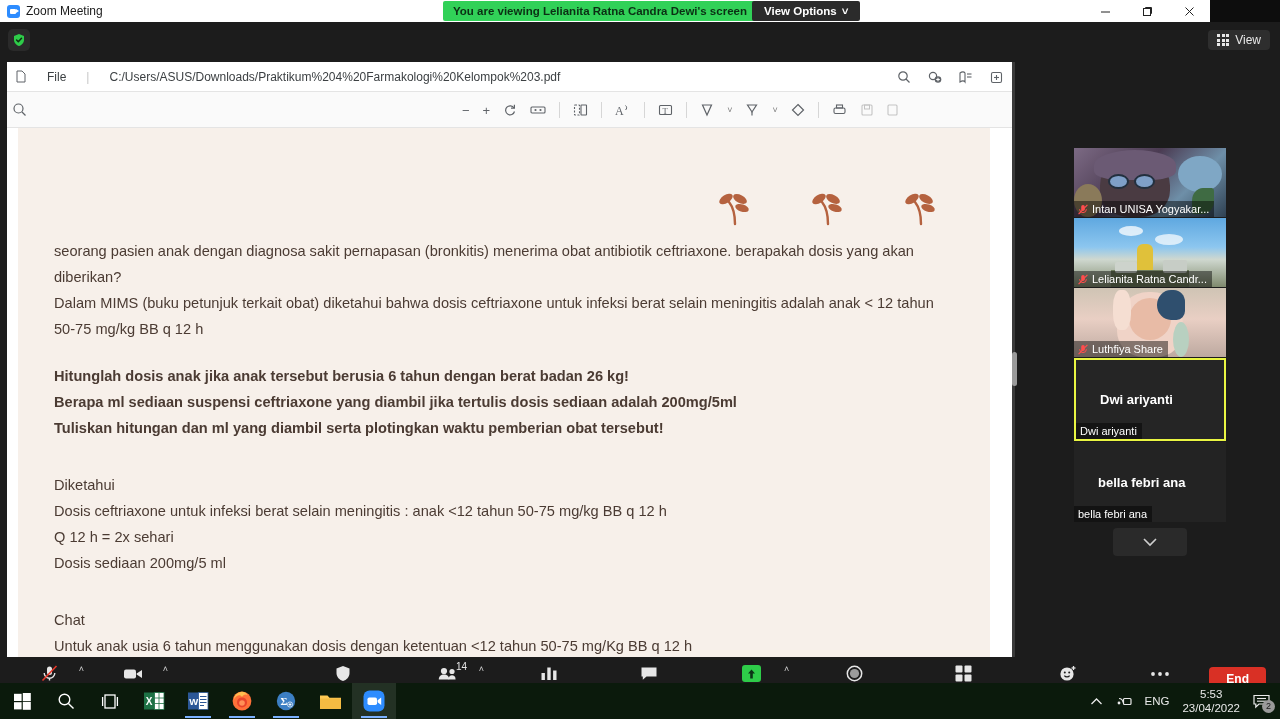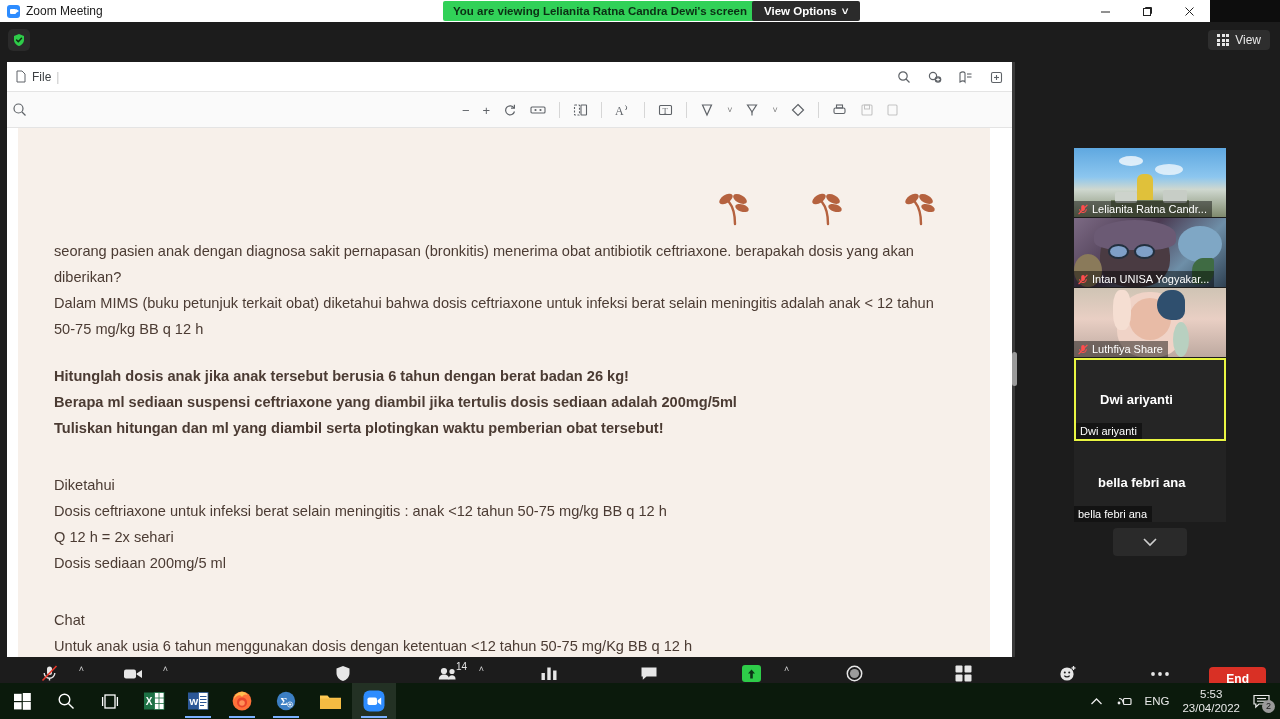--- a/index.html
+++ b/index.html
@@ -79,21 +79,21 @@
   
   .share-area {
     position: absolute; left: 7px; top: 40px; width: 1005px; height: 595px;
     background: #ffffff; overflow: hidden;
   }
   .browser-urlbar {
     position: absolute; left: 0; top: 0; width: 1005px; height: 30px;
     background: #ffffff; display: flex; align-items: center;
     border-bottom: 1px solid #e4e4e4;
   }
-  .url-left { display: flex; align-items: center; gap: 5px; padding-left: 8px; }
+  .url-left { display: flex; align-items: center; gap: 20px; padding-left: 8px; }
   .file-ico { font-size: 12px; color: #5f6368; }
   .file-label { font-size: 12px; color: #3c4043; }
   .url-sep { color: #c8c8c8; font-size: 12px; }
   .url-text { font-size: 12px; color: #3c4043; white-space: nowrap; }
   .url-right {
     margin-left: auto; display: flex; align-items: center; gap: 16px; padding-right: 8px;
     font-size: 13px; color: #5f6368;
   }
 
   .pdf-toolbar {
@@ -306,20 +306,21 @@
 
       <div class="browser-urlbar">
         <div class="url-left">
           <span class="file-ico">
             <svg width="12" height="13" viewBox="0 0 12 13">
                 <path d="M2 1 H7 L10 4 V12 H2 Z" fill="none" stroke="#5f6368" stroke-width="1"></path>
               </svg>
           </span>
           <span class="file-label">File</span>
           <span class="url-sep">|</span>
+          <span class="url-text">C:/Users/ASUS/Downloads/Praktikum%204%20Farmakologi%20Kelompok%203.pdf</span>
         </div>
         <div class="url-right">
           <span>
             <svg width="14" height="14" viewBox="0 0 14 14">
                 <circle cx="6" cy="6" r="4.2" fill="none" stroke="#5f6368" stroke-width="1.2"></circle>
                 <line x1="9" y1="9" x2="12.5" y2="12.5" stroke="#5f6368" stroke-width="1.2"></line>
               </svg>
           </span>
           <span>
             <svg width="15" height="14" viewBox="0 0 15 14">
@@ -473,60 +474,60 @@
         </div>
 
       </div>
     </div>
 
     <div class="share-border-right"></div>
     <div class="share-handle"></div>
 
     <div class="filmstrip">
 
-      <div class="tile vid1">
-        <div class="vid-inner">
-          <div class="blob" style="left:26px;top:26px;width:16px;height:33px;background:#e0c13a;border-radius:6px 6px 3px 3px;"></div>
-          <div class="blob" style="left:0;top:52px;width:78px;height:17px;background:#6d7a5c;border-radius:0;"></div>
-          <div class="blob" style="left:4px;top:44px;width:22px;height:11px;background:#cdd3cc;border-radius:2px;"></div>
-          <div class="blob" style="left:52px;top:42px;width:24px;height:13px;background:#c7cdc6;border-radius:2px;"></div>
-          <div class="blob" style="left:8px;top:8px;width:24px;height:10px;background:#ffffff;opacity:.75;"></div>
-          <div class="blob" style="left:44px;top:16px;width:28px;height:11px;background:#ffffff;opacity:.7;"></div>
-        </div>
-        <div class="tile-name">
-          <span class="mute-ico">
-            <svg width="10" height="11" viewBox="0 0 10 11">
-                <rect x="3.2" y="1" width="3.6" height="6" rx="1.8" fill="#ff4d4d"></rect>
-                <path d="M1.6 5.2 A3.4 3.4 0 0 0 8.4 5.2" fill="none" stroke="#ff4d4d" stroke-width="1"></path>
-                <line x1="0.6" y1="10.2" x2="9.4" y2="0.8" stroke="#ff4d4d" stroke-width="1.2"></line>
-              </svg>
-          </span>
-          <span>Lelianita Ratna Candr...</span>
-        </div>
-      </div>
-
       <div class="tile vid2">
         <div class="vid-inner" style="width:152px;">
           <div class="blob" style="left:26px;top:6px;width:70px;height:63px;background:#4a3b42;border-radius:50% 50% 42% 42%;"></div>
           <div class="blob" style="left:20px;top:2px;width:82px;height:30px;background:#6b5a74;border-radius:50% 50% 30% 30%;"></div>
           <div class="blob" style="left:34px;top:26px;width:21px;height:15px;background:#7fa0c8;border-radius:50%;border:2px solid #23303f;"></div>
           <div class="blob" style="left:60px;top:26px;width:21px;height:15px;background:#7fa0c8;border-radius:50%;border:2px solid #23303f;"></div>
           <div class="blob" style="left:104px;top:8px;width:44px;height:36px;background:#7fa7c5;"></div>
           <div class="blob" style="left:0;top:36px;width:28px;height:33px;background:#8a7a5a;"></div>
           <div class="blob" style="left:118px;top:40px;width:22px;height:26px;background:#3f6b43;border-radius:50% 10%;"></div>
         </div>
         <div class="tile-name">
           <span class="mute-ico">
             <svg width="10" height="11" viewBox="0 0 10 11">
                 <rect x="3.2" y="1" width="3.6" height="6" rx="1.8" fill="#ff4d4d"></rect>
                 <path d="M1.6 5.2 A3.4 3.4 0 0 0 8.4 5.2" fill="none" stroke="#ff4d4d" stroke-width="1"></path>
                 <line x1="0.6" y1="10.2" x2="9.4" y2="0.8" stroke="#ff4d4d" stroke-width="1.2"></line>
               </svg>
           </span>
           <span>Intan UNISA Yogyakar...</span>
+        </div>
+      </div>
+
+      <div class="tile vid1">
+        <div class="vid-inner">
+          <div class="blob" style="left:26px;top:26px;width:16px;height:33px;background:#e0c13a;border-radius:6px 6px 3px 3px;"></div>
+          <div class="blob" style="left:0;top:52px;width:78px;height:17px;background:#6d7a5c;border-radius:0;"></div>
+          <div class="blob" style="left:4px;top:44px;width:22px;height:11px;background:#cdd3cc;border-radius:2px;"></div>
+          <div class="blob" style="left:52px;top:42px;width:24px;height:13px;background:#c7cdc6;border-radius:2px;"></div>
+          <div class="blob" style="left:8px;top:8px;width:24px;height:10px;background:#ffffff;opacity:.75;"></div>
+          <div class="blob" style="left:44px;top:16px;width:28px;height:11px;background:#ffffff;opacity:.7;"></div>
+        </div>
+        <div class="tile-name">
+          <span class="mute-ico">
+            <svg width="10" height="11" viewBox="0 0 10 11">
+                <rect x="3.2" y="1" width="3.6" height="6" rx="1.8" fill="#ff4d4d"></rect>
+                <path d="M1.6 5.2 A3.4 3.4 0 0 0 8.4 5.2" fill="none" stroke="#ff4d4d" stroke-width="1"></path>
+                <line x1="0.6" y1="10.2" x2="9.4" y2="0.8" stroke="#ff4d4d" stroke-width="1.2"></line>
+              </svg>
+          </span>
+          <span>Lelianita Ratna Candr...</span>
         </div>
       </div>
 
       <div class="tile vid3">
         <div class="vid-inner">
           <div class="blob" style="left:6px;top:4px;width:66px;height:65px;background:#f0d3c7;border-radius:48% 48% 40% 40%;"></div>
           <div class="blob" style="left:18px;top:10px;width:42px;height:42px;background:#e8bba6;border-radius:50%;"></div>
           <div class="blob" style="left:46px;top:2px;width:28px;height:30px;background:#2f4f6e;border-radius:50% 40% 30% 50%;"></div>
           <div class="blob" style="left:2px;top:2px;width:18px;height:40px;background:#f5ded2;border-radius:40%;"></div>
           <div class="blob" style="left:62px;top:34px;width:16px;height:35px;background:#b8d0c0;"></div>

